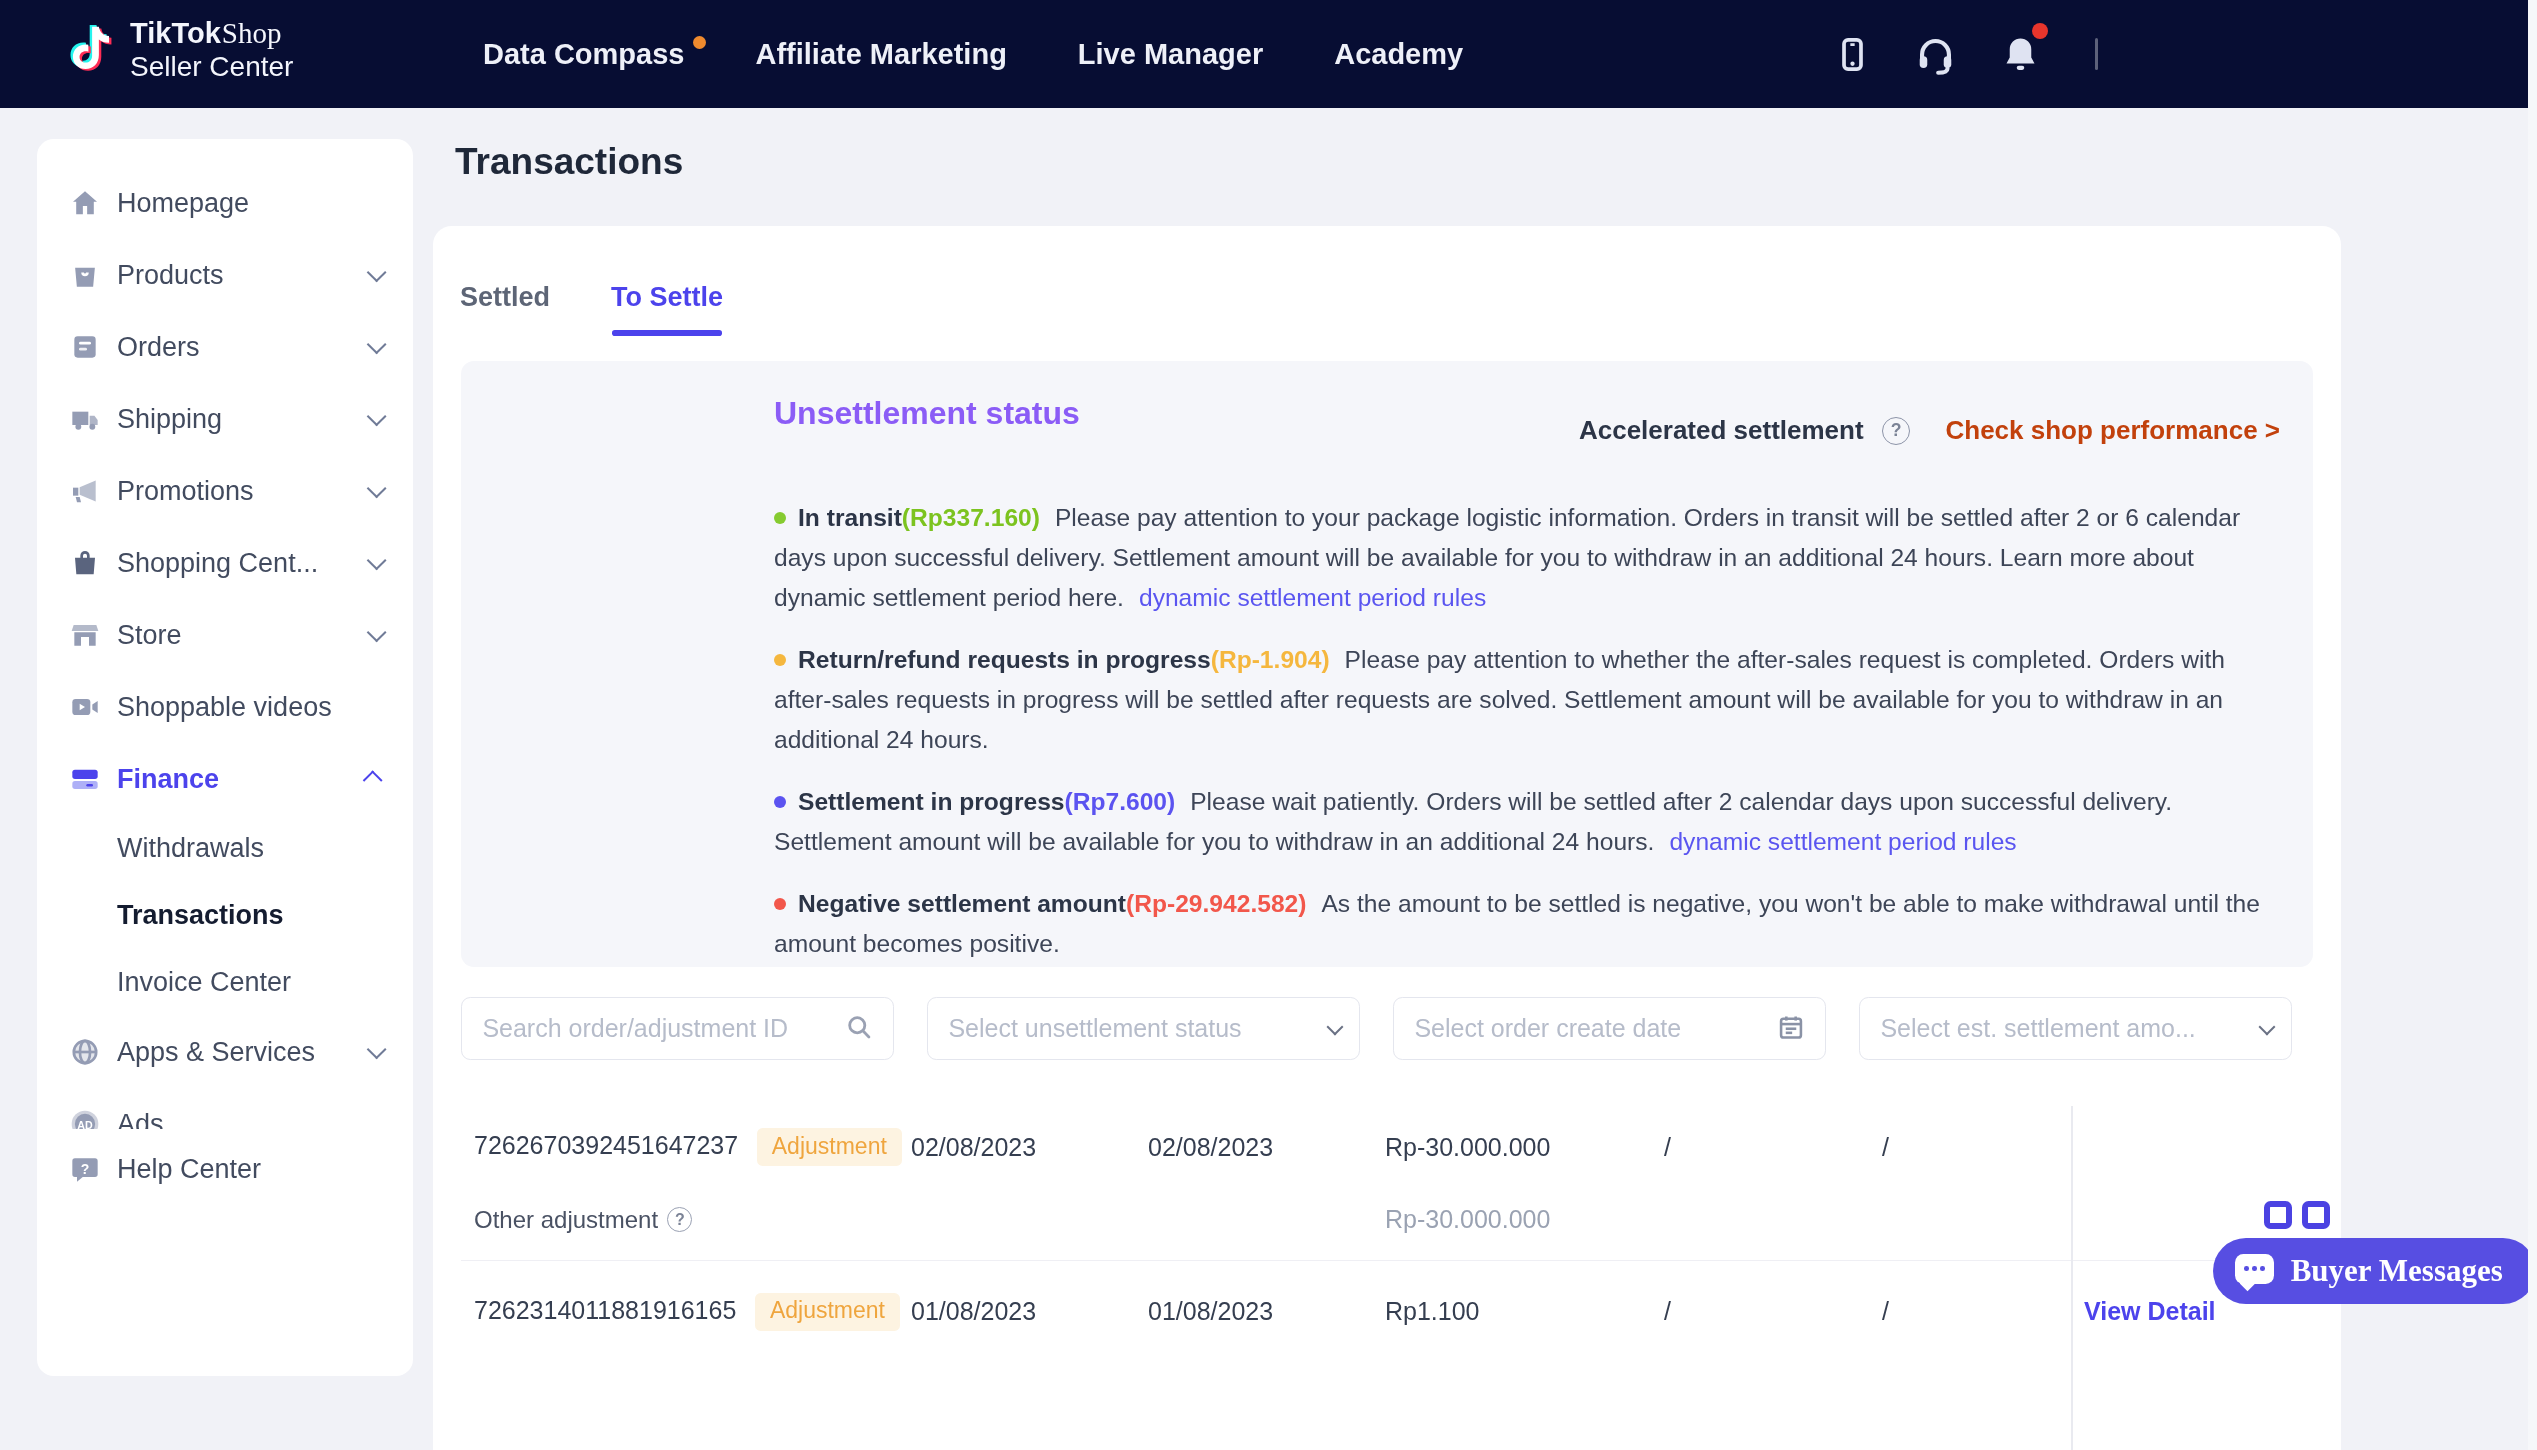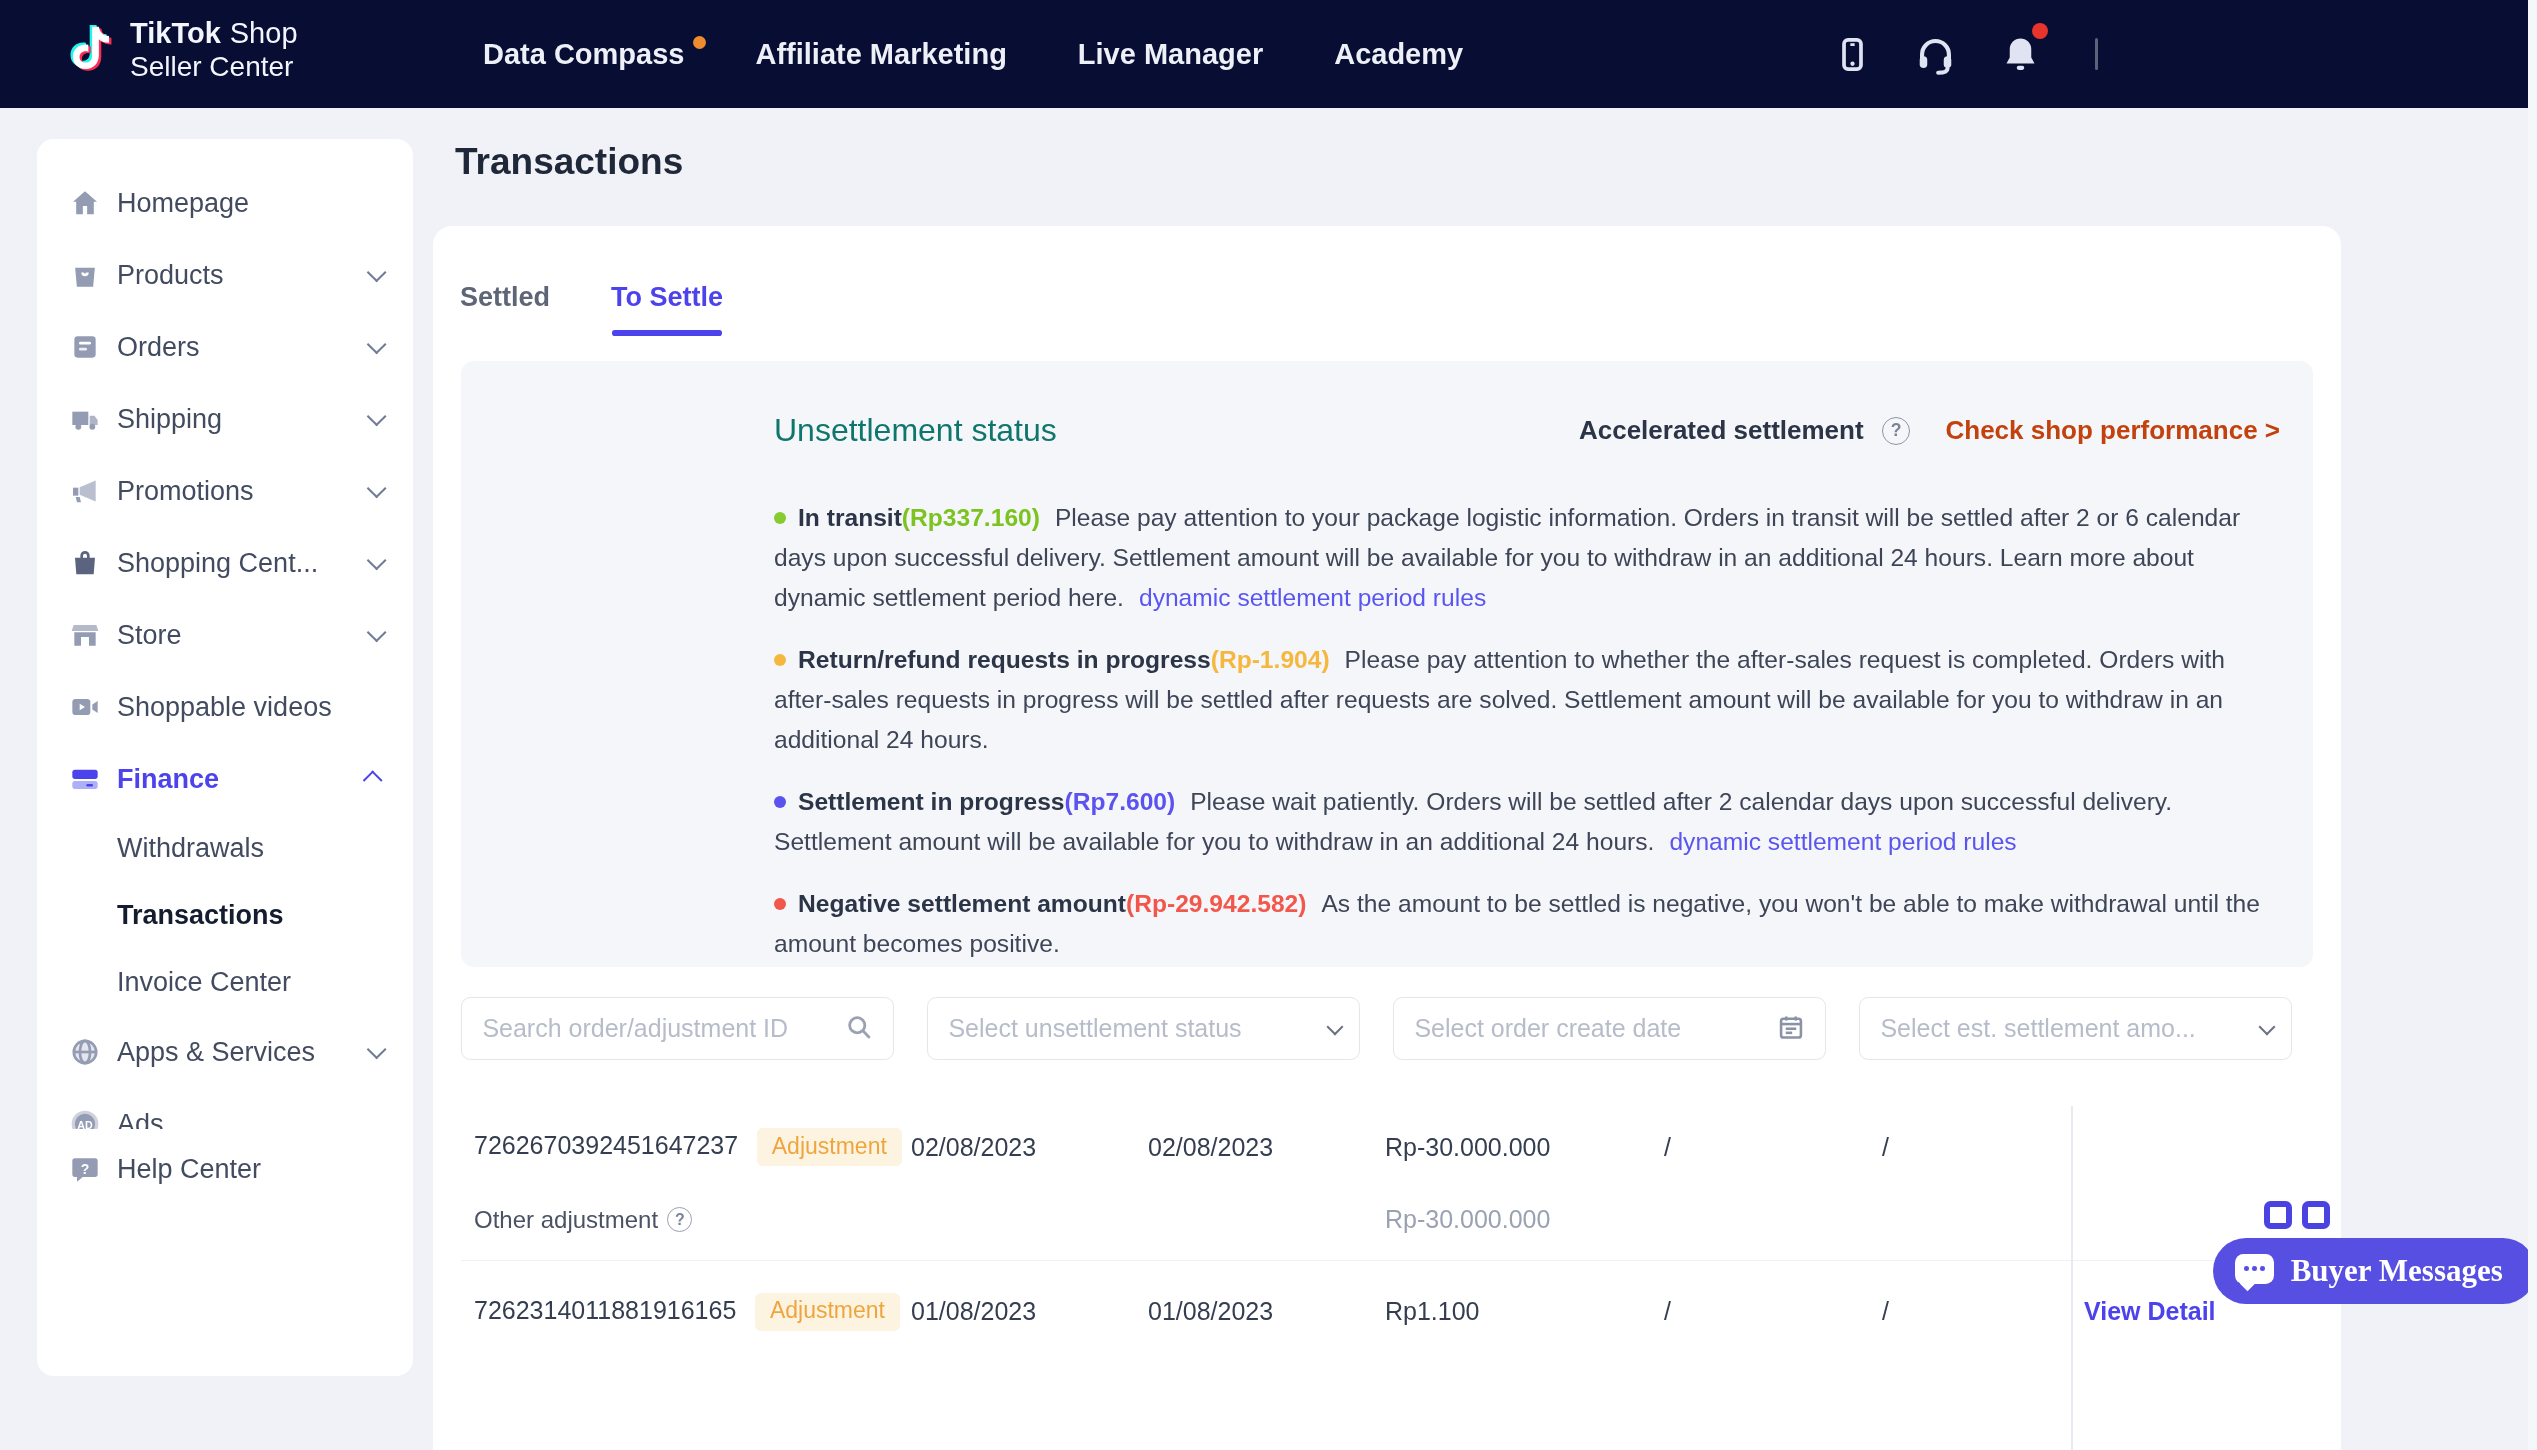--- a/index.html
+++ b/index.html
@@ -4,21 +4,21 @@
 <style>
   * { margin:0; padding:0; box-sizing:border-box; }
   html,body { width:2538px; height:1451px; overflow:hidden; background:#f1f2f7;
     font-family:"Liberation Sans","DejaVu Sans",sans-serif; }
 
   
   #navbar { position:absolute; left:0; top:0; width:2528px; height:108px; background:#070d33; z-index:40; }
   #logo { position:absolute; left:59px; top:16.7px; display:flex; align-items:center; gap:13px; }
   #logo .brand { color:#f4f6fd; line-height:33px; font-size:29px; }
   #logo .b1 { font-weight:800; }
-  #logo .b2 { font-weight:400; margin-left:9px; }
+  #logo .b2 { font-weight:400; margin-left:1px;font-family:Liberation Serif, serif; }
   #logo .sub { font-weight:400; font-size:28px; }
   #navmenu { position:absolute; left:483px; top:0; height:108px; display:flex; align-items:center; gap:71px; }
   .navitem { position:relative; color:#eef0f8; font-size:29px; font-weight:700; cursor:pointer; white-space:nowrap; }
   .navitem .hotdot { position:absolute; right:-22px; top:-1.9px; width:13px; height:13px; border-radius:50%; background:#ef8a2e; }
   #navright { position:absolute; left:1834px; top:0; height:108px; display:flex; align-items:center; gap:43px; }
   #navright svg { display:block; }
   .bellwrap { position:relative; }
   .bellwrap .reddot { position:absolute; right:-7.4px; top:-9.3px; width:16px; height:16px; border-radius:50%; background:#e8352c; }
   .navdivider { width:2.8px; height:32px; background:rgba(255,255,255,.35); border-radius:1.9px; margin-left:11px; }
 
@@ -47,21 +47,21 @@
   .tab { font-size:27px; font-weight:700; color:#5d6576; cursor:pointer; }
   .tab.active { color:#4c43ec; }
   #tab-underline { position:absolute; left:179px; top:104px; width:110px; height:5.6px; border-radius:2.8px; background:#4c43ec; }
 
   
   #panel { position:absolute; left:28px; top:135px; width:1852px; height:606px; background:#f5f6fa; border-radius:13px; }
   #donut { position:absolute; left:45px; top:48px; width:223px; height:223px; border-radius:50%;
     background:conic-gradient(#f5f6fa 0deg 1.2deg,#ec5950 1.2deg 352.6deg,#f5f6fa 352.6deg 354.4deg,#86cb30 354.4deg 358.8deg,#f5f6fa 358.8deg 360deg); }
   #donut .hole { position:absolute; left:35px; top:35px; width:152px; height:152px; border-radius:50%; background:#f5f6fa; }
   #donut .ctext { position:absolute; left:0; top:0; width:100%; height:100%; display:flex; flex-direction:column; align-items:center; justify-content:center; font-size:31px; font-weight:700; color:#2b3447; line-height:41px; }
-  #panel h2 { position:absolute; left:313px; top:51px; font-size:32px; font-weight:400; color:#0f766e; }
+  #panel h2 { position:absolute; left:313px; top:34px; font-size:32px; font-weight:700; color:#8b5cf6; }
   #panel-right { position:absolute; right:33px; top:54px; display:flex; align-items:center; gap:18.6px;margin-left:16px; }
   #accel { font-size:26px; font-weight:700; color:#2c3547; }
   .qmark { width:28px; height:28px; border:1.9px solid #8d94a8; border-radius:50%; color:#7b8396; font-size:17.6px; display:inline-flex; align-items:center; justify-content:center; font-weight:700; }
   #perf-link { font-size:26px; font-weight:700; color:#c2410c; cursor:pointer; margin-left:16.7px; }
   #bullets { position:absolute; left:313px; top:137px; width:1499px; }
   .bullet { font-size:24.6px; line-height:40px; color:#3d4557; margin-bottom:22px; }
   .dot { display:inline-block; width:12px; height:12px; border-radius:50%; margin-right:12px; vertical-align:1.9px; }
   .blabel { font-weight:700; color:#2c3547; }
   .bamount { font-weight:700; }
   .btext { margin-left:15px; }

